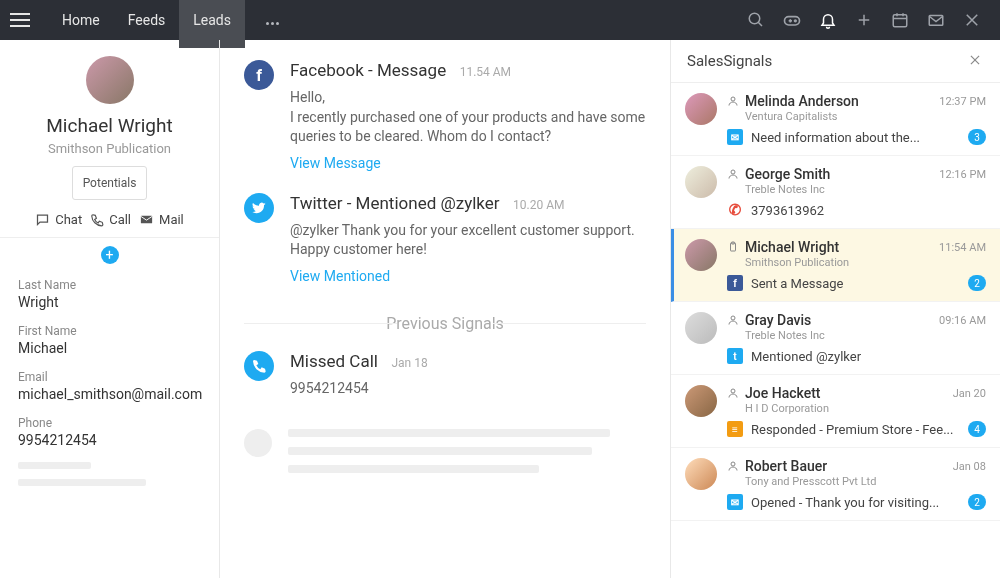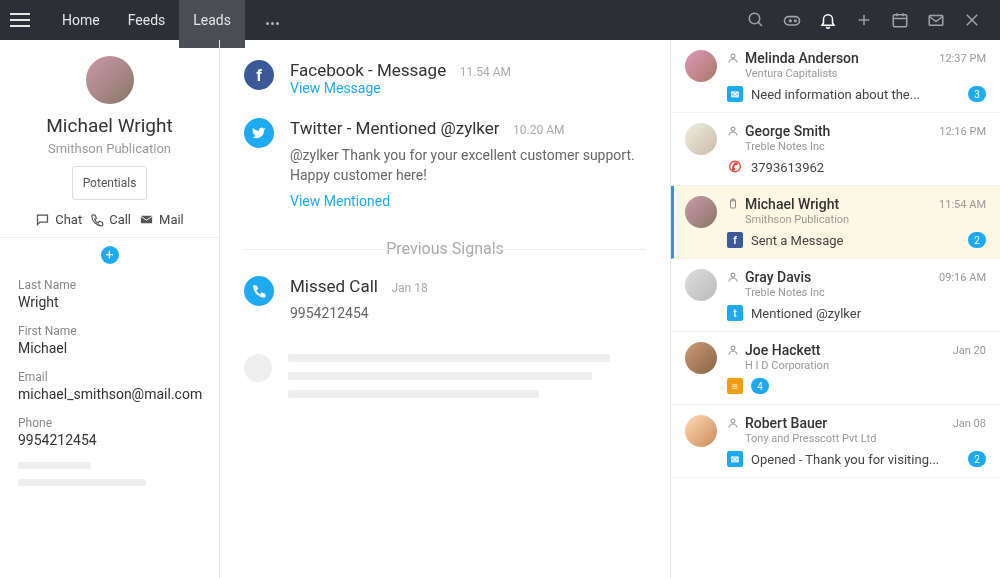--- a/index.html
+++ b/index.html
@@ -184,20 +184,24 @@
       <div class="skel" style="width:70%"></div>
     </div>
   </div>
 
   <div class="center">
     <div class="signal-item">
       <div class="signal-icon fb">f</div>
       <div class="signal-body">
         <span class="signal-title">Facebook - Message</span>
         <span class="signal-time">11.54 AM</span>
+        <div class="signal-text">
+          <span>Hello,</span><br>
+          <span>I recently purchased one of your products and have some queries to be cleared. Whom do I contact?</span>
+        </div>
         <div class="signal-link">View Message</div>
       </div>
     </div>
 
     <div class="signal-item">
       <div class="signal-icon tw">
         <svg width="16" height="16" viewBox="0 0 24 24" fill="#fff">
             <path d="M22 5.8a8 8 0 01-2.3.6 4 4 0 001.8-2.2 8 8 0 01-2.6 1 4 4 0 00-6.8 3.6A11.4 11.4 0 013 4.6a4 4 0 001.2 5.4 4 4 0 01-1.8-.5v.1a4 4 0 003.2 4 4 4 0 01-1.8 0 4 4 0 003.7 2.8A8 8 0 012 18a11.3 11.3 0 006.1 1.8c7.4 0 11.4-6 11.4-11.3v-.5A8 8 0 0022 5.8z"></path>
           </svg>
       </div>
@@ -228,20 +232,29 @@
       <div class="skel-circle"></div>
       <div class="signal-body">
         <div class="skel-line" style="width:90%"></div>
         <div class="skel-line" style="width:85%"></div>
         <div class="skel-line" style="width:70%"></div>
       </div>
     </div>
   </div>
 
   <div class="salespanel">
+    <div class="sp-header">
+      <div class="sp-title">SalesSignals</div>
+      <div class="sp-close">
+        <svg width="14" height="14" viewBox="0 0 24 24" stroke="#888" stroke-width="2">
+            <line x1="5" y1="5" x2="19" y2="19"></line>
+            <line x1="19" y1="5" x2="5" y2="19"></line>
+          </svg>
+      </div>
+    </div>
     <div class="sp-list">
 
       <div class="sp-item">
         <div class="sp-avatar av1"></div>
         <div class="sp-body">
           <div class="sp-name-row">
             <svg class="person-icon" viewBox="0 0 24 24" stroke-width="2">
                 <circle cx="12" cy="8" r="4"></circle>
                 <path d="M4 21c0-4 4-7 8-7s8 3 8 7"></path>
               </svg>
@@ -322,20 +335,21 @@
             <svg class="person-icon" viewBox="0 0 24 24" stroke-width="2">
                 <circle cx="12" cy="8" r="4"></circle>
                 <path d="M4 21c0-4 4-7 8-7s8 3 8 7"></path>
               </svg>
             <span class="sp-name">Joe Hackett</span>
             <span class="sp-time">Jan 20</span>
           </div>
           <div class="sp-company">H I D Corporation</div>
           <div class="sp-action-row">
             <div class="sp-mini mini-survey">≡</div>
+            <span class="sp-action-text">Responded - Premium Store - Fee...</span>
             <span class="sp-badge">4</span>
           </div>
         </div>
       </div>
 
       <div class="sp-item">
         <div class="sp-avatar av6"></div>
         <div class="sp-body">
           <div class="sp-name-row">
             <svg class="person-icon" viewBox="0 0 24 24" stroke-width="2">

